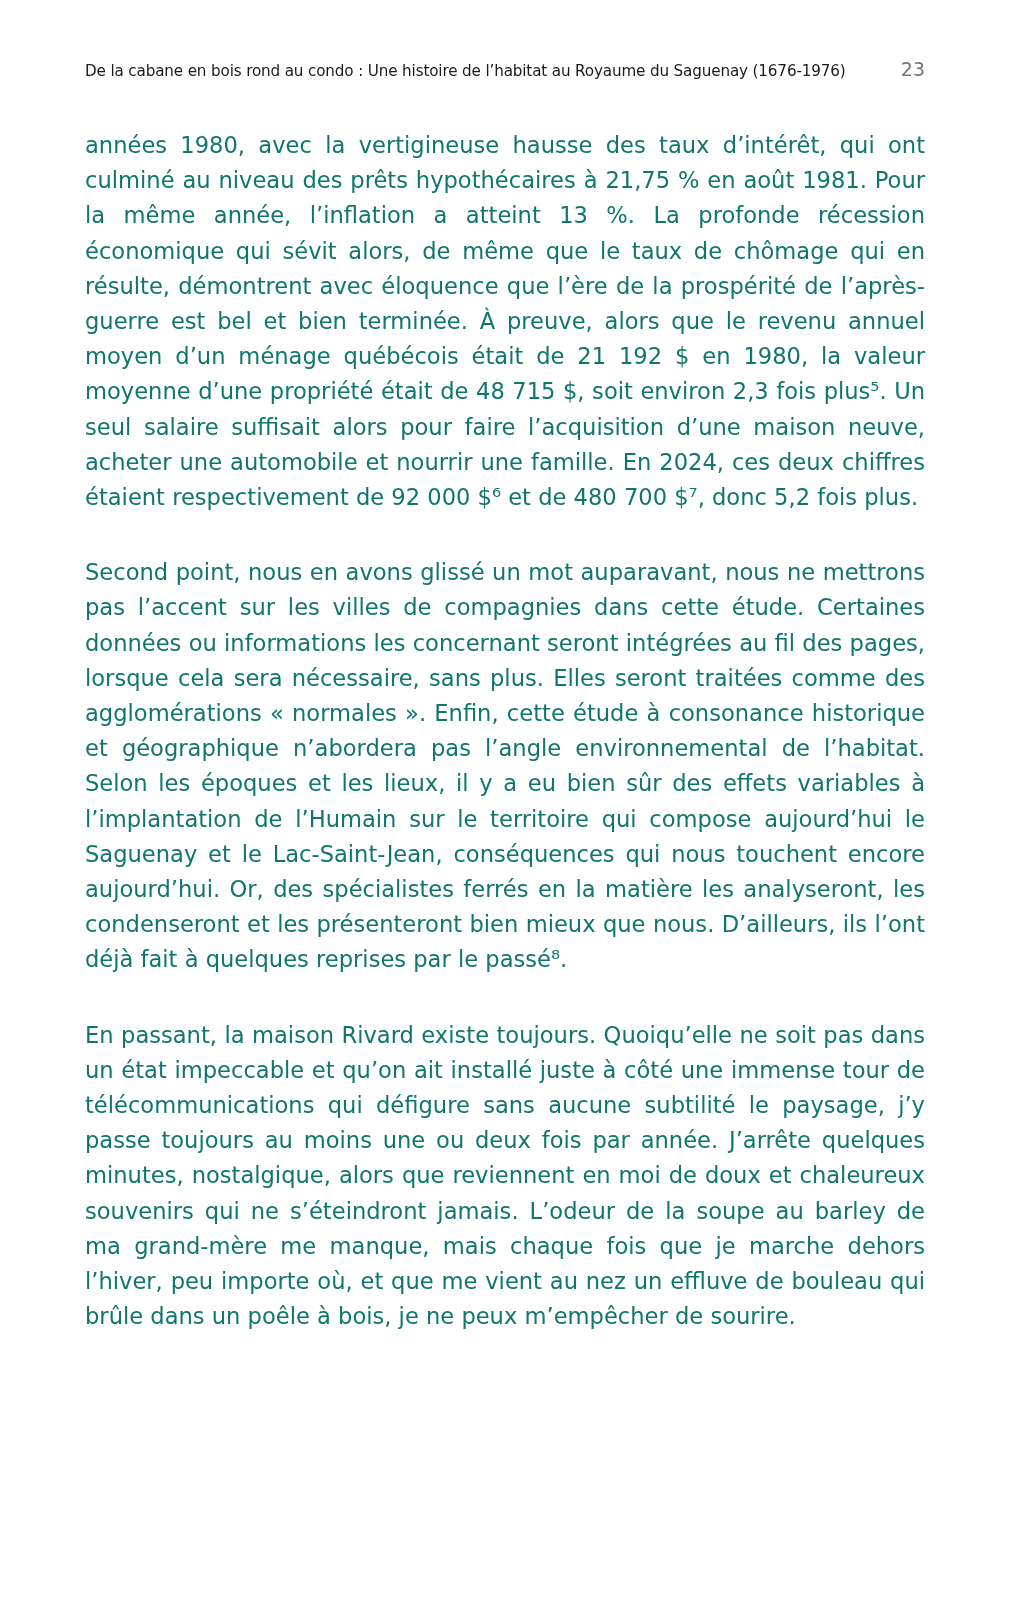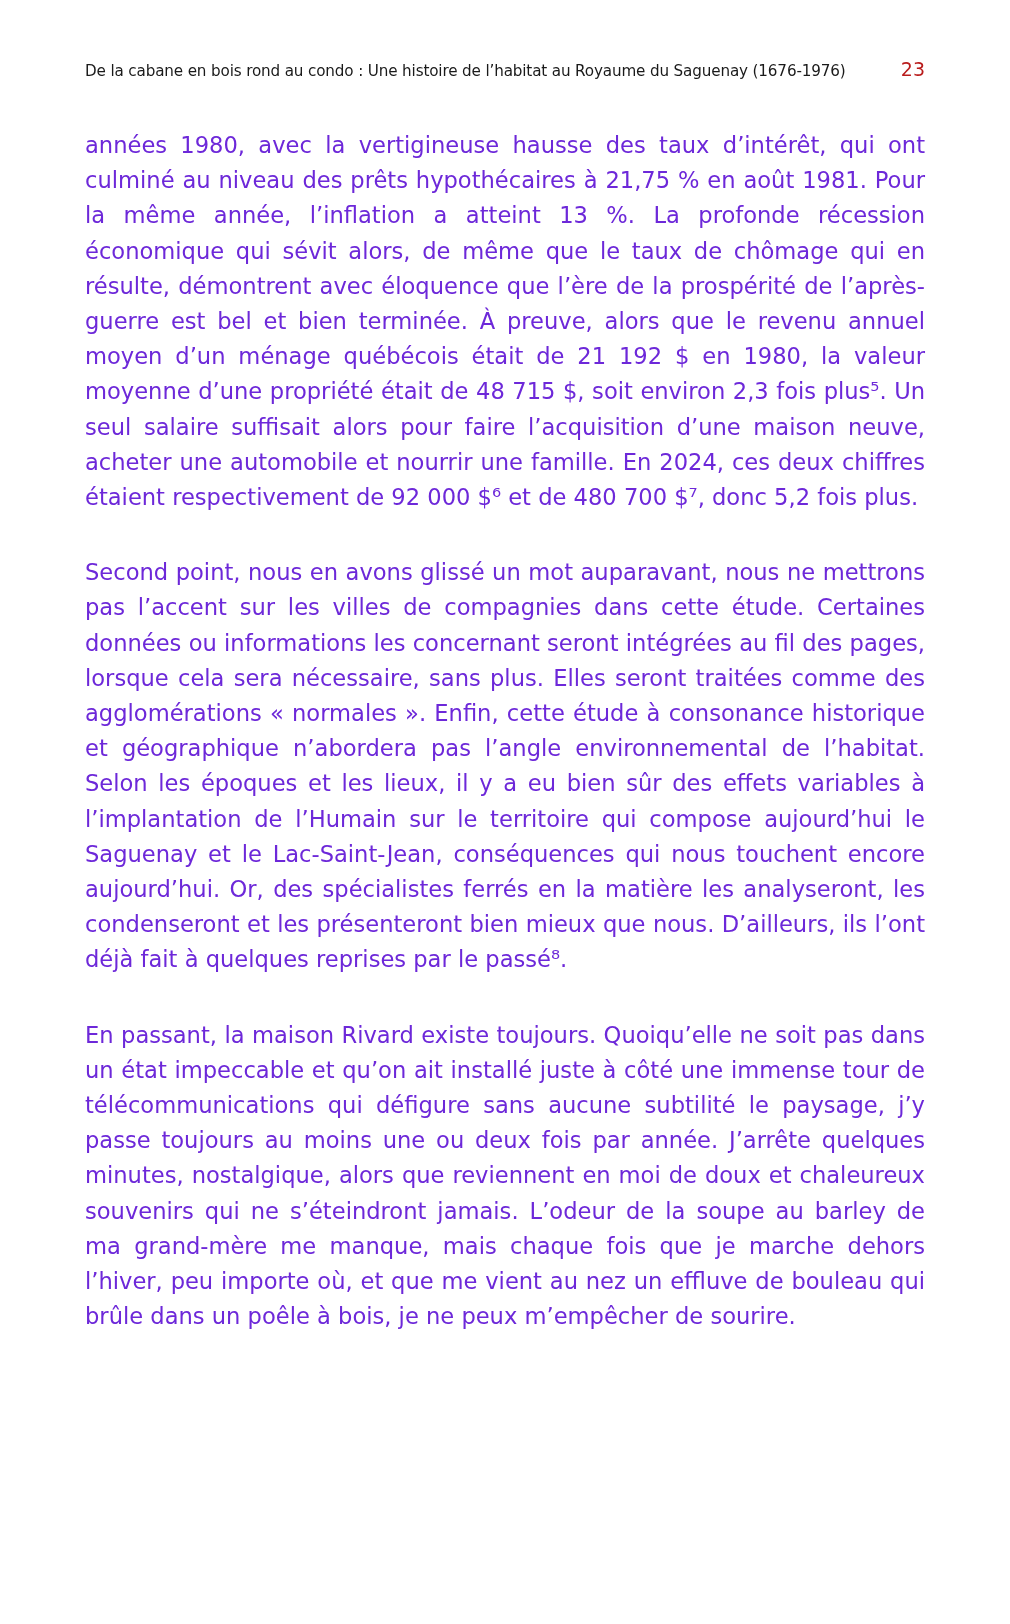--- a/index.html
+++ b/index.html
@@ -34,36 +34,36 @@
     justify-content: space-between;
   }
   .running-head-title {
     font-size: 15.2px;
     letter-spacing: -0.15px;
     color: #1a1a1a;
     white-space: nowrap;
   }
   .running-head-folio {
     font-size: 19px;
-    color: #b91c1c;
+    color: #737373;
     padding-left: 16px;
   }
   .body-col {
     position: absolute;
     left: 85px;
     top: 128px;
     width: 840px;
   }
   p.para {
     margin: 0;
     font-size: 22.6px;
     line-height: 35.2px;
     text-align: justify;
     text-justify: inter-word;
-    color: #6d28d9;
+    color: #0f766e;
     hyphens: manual;
   }
   p.para + p.para {
     margin-top: 40px;
   }
 </style>
 </head>
 <body>
 
 <div class="page">

